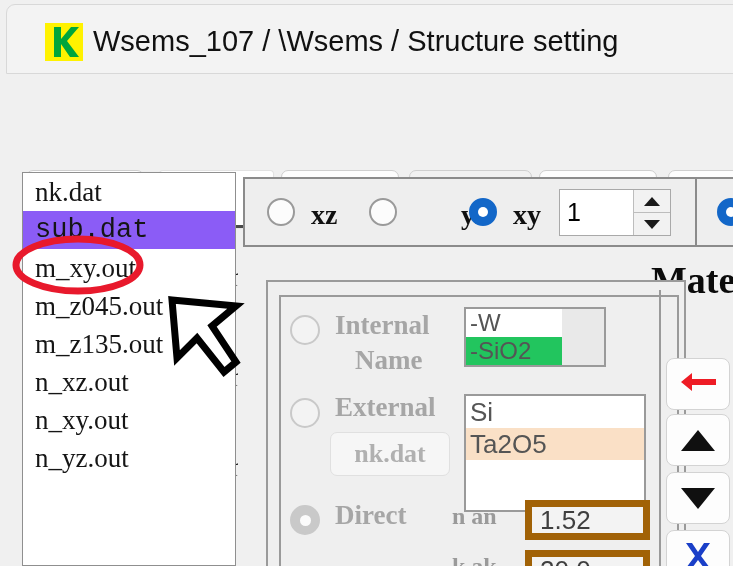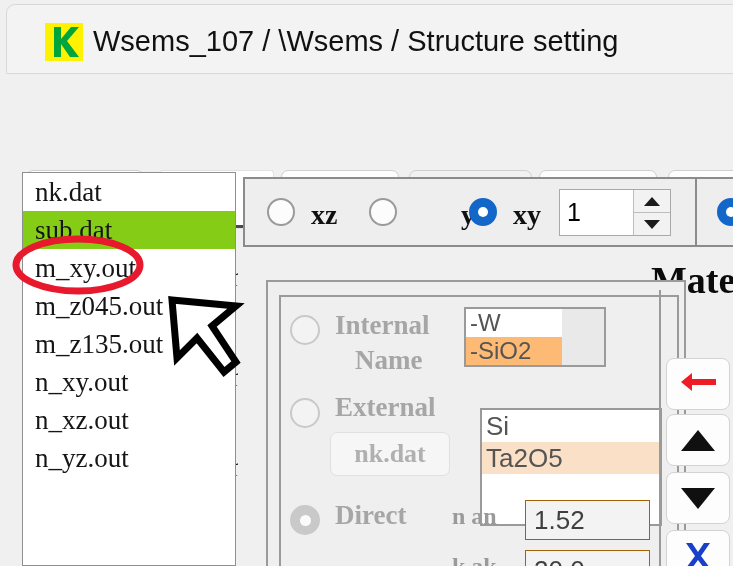--- a/index.html
+++ b/index.html
@@ -260,29 +260,29 @@
   }
   .listbox .row {
     font-family: "Liberation Sans", sans-serif;
     color: #555555;
     white-space: nowrap;
     overflow: hidden;
   }
 
   #internal-list { left: 464px; top: 307px; width: 142px; height: 60px; }
   #internal-list .row { font-size: 24px; line-height: 28px; padding-left: 4px; }
-  #internal-list .row.sel { background: #fdba74; }
+  #internal-list .row.sel { background: #22c55e; }
   #internal-list .shade {
     position: absolute;
     right: 0; top: 0;
     width: 42px; height: 100%;
     background: #e9e9e9;
   }
 
-  #external-list { left: 464px; top: 408px; width: 182px; height: 118px; margin-left: 16px; }
+  #external-list { left: 464px; top: 394px; width: 182px; height: 118px; }
   #external-list .row { font-size: 26px; line-height: 32px; padding-left: 4px; }
   #external-list .row.sel { background: #fae0c6; }
 
   #nk-btn {
     position: absolute;
     left: 330px; top: 432px;
     width: 120px; height: 44px;
     background: #f6f6f6;
     border: 1px solid #e0e0e0;
     border-radius: 7px;
@@ -293,21 +293,21 @@
     font-family: "Liberation Serif", serif;
     font-weight: bold;
     font-size: 26px;
     color: #b0b0b0;
     cursor: pointer;
   }
 
   .valuefield {
     position: absolute;
     background: #f3f3f3;
-    border: 1px solid #a16207;
+    border: 7px solid #a16207;
     box-sizing: border-box;
     font-family: "Liberation Sans", sans-serif;
     font-size: 26px;
     color: #3f3f3f;
     display: flex;
     align-items: center;
     padding-left: 8px;
   }
   #n-value { left: 525px; top: 500px; width: 125px; height: 40px; }
   #k-value { left: 525px; top: 550px; width: 125px; height: 40px; }
@@ -376,21 +376,21 @@
   #file-list .fitem {
     font-family: "Liberation Serif", serif;
     font-size: 27px;
     color: #151515;
     height: 38px;
     line-height: 38px;
     padding-left: 12px;
     white-space: nowrap;
     cursor: pointer;
   }
-  #file-list .fitem.sel { background: #84cc16; }
+  #file-list .fitem.sel { background: #8b5cf6; font-family: Liberation Mono, monospace; }
 
   
   #annot {
     position: absolute;
     left: 0; top: 0;
     width: 733px; height: 566px;
     z-index: 60;
     pointer-events: none;
   }
 </style>
@@ -501,22 +501,22 @@
       </svg>
     </span>
   </div>
 
   <div id="file-list">
     <div class="fitem">nk.dat</div>
     <div class="fitem sel">sub.dat</div>
     <div class="fitem">m_xy.out</div>
     <div class="fitem">m_z045.out</div>
     <div class="fitem">m_z135.out</div>
+    <div class="fitem">n_xz.out</div>
     <div class="fitem">n_xy.out</div>
-    <div class="fitem">n_xz.out</div>
     <div class="fitem">n_yz.out</div>
   </div>
 
   <svg id="annot">
     <ellipse cx="78" cy="265" rx="62" ry="26" fill="none" stroke="#e8192c" stroke-width="7"></ellipse>
     <g>
       <path d="M172 300 L236 306 L212 326 L236 362 L224 372 L197 338 L177 358 Z" fill="#ffffff" stroke="#000000" stroke-width="7" stroke-linejoin="miter"></path>
     </g>
   </svg>
 

